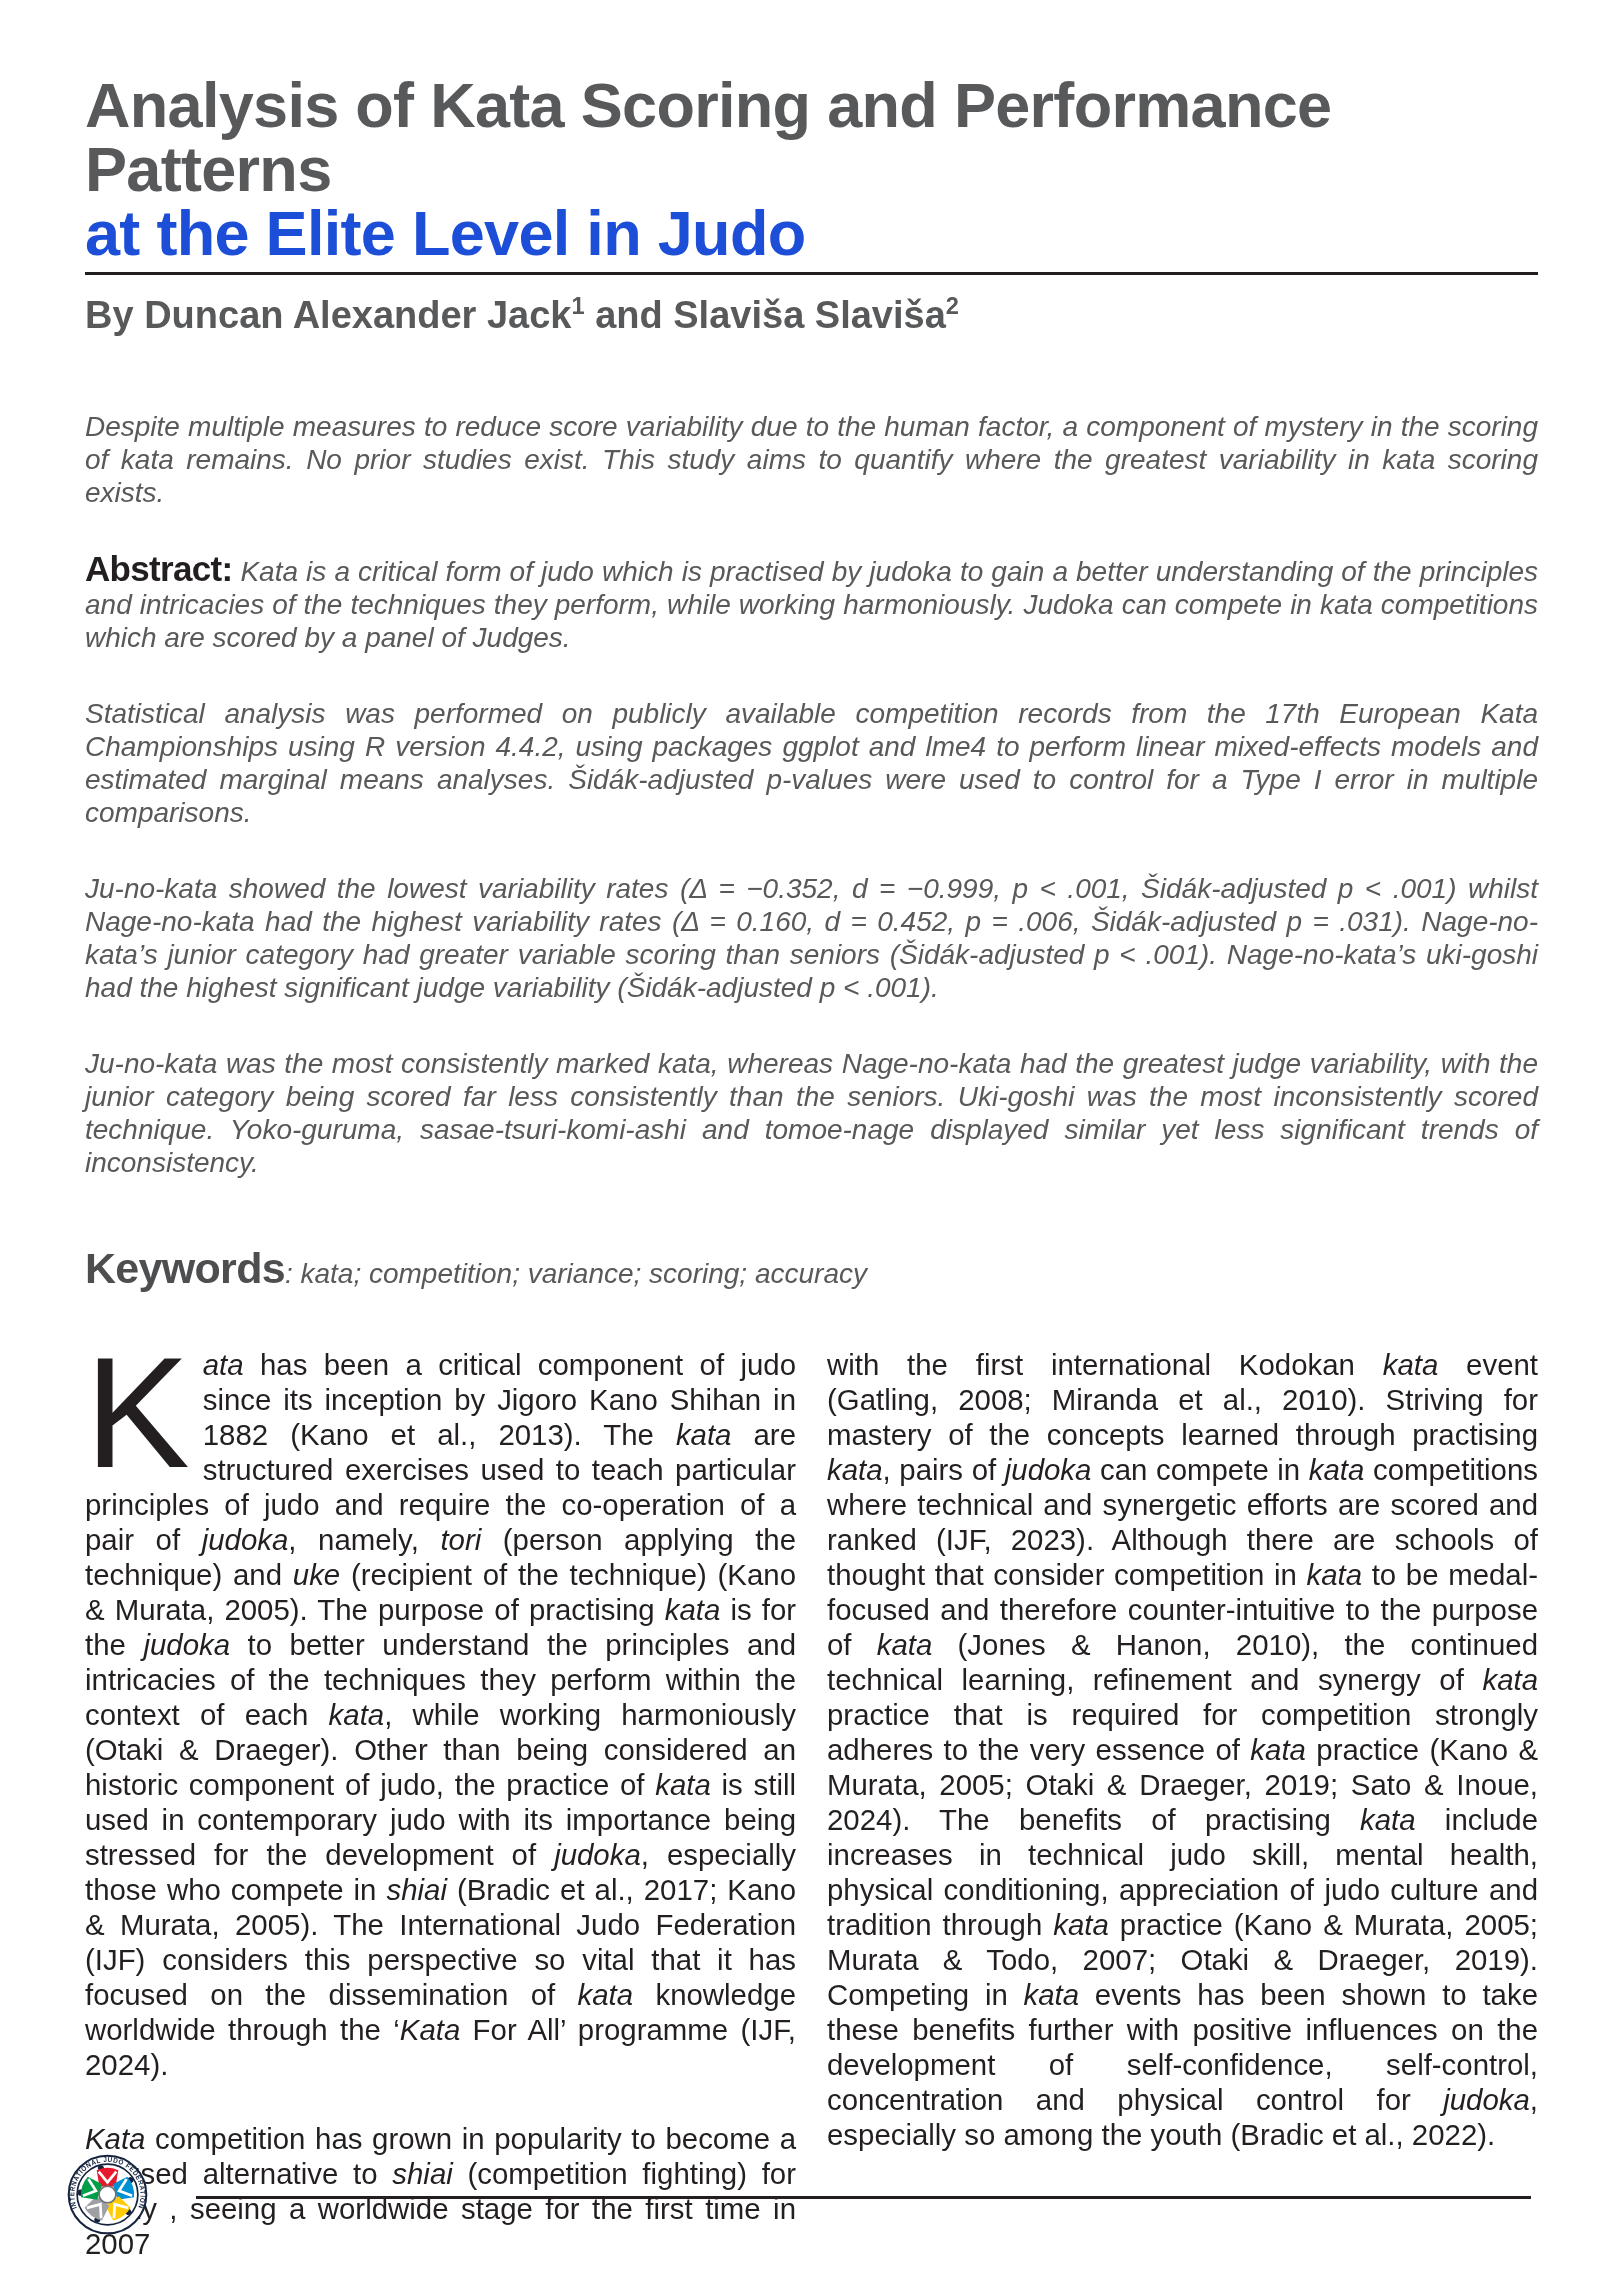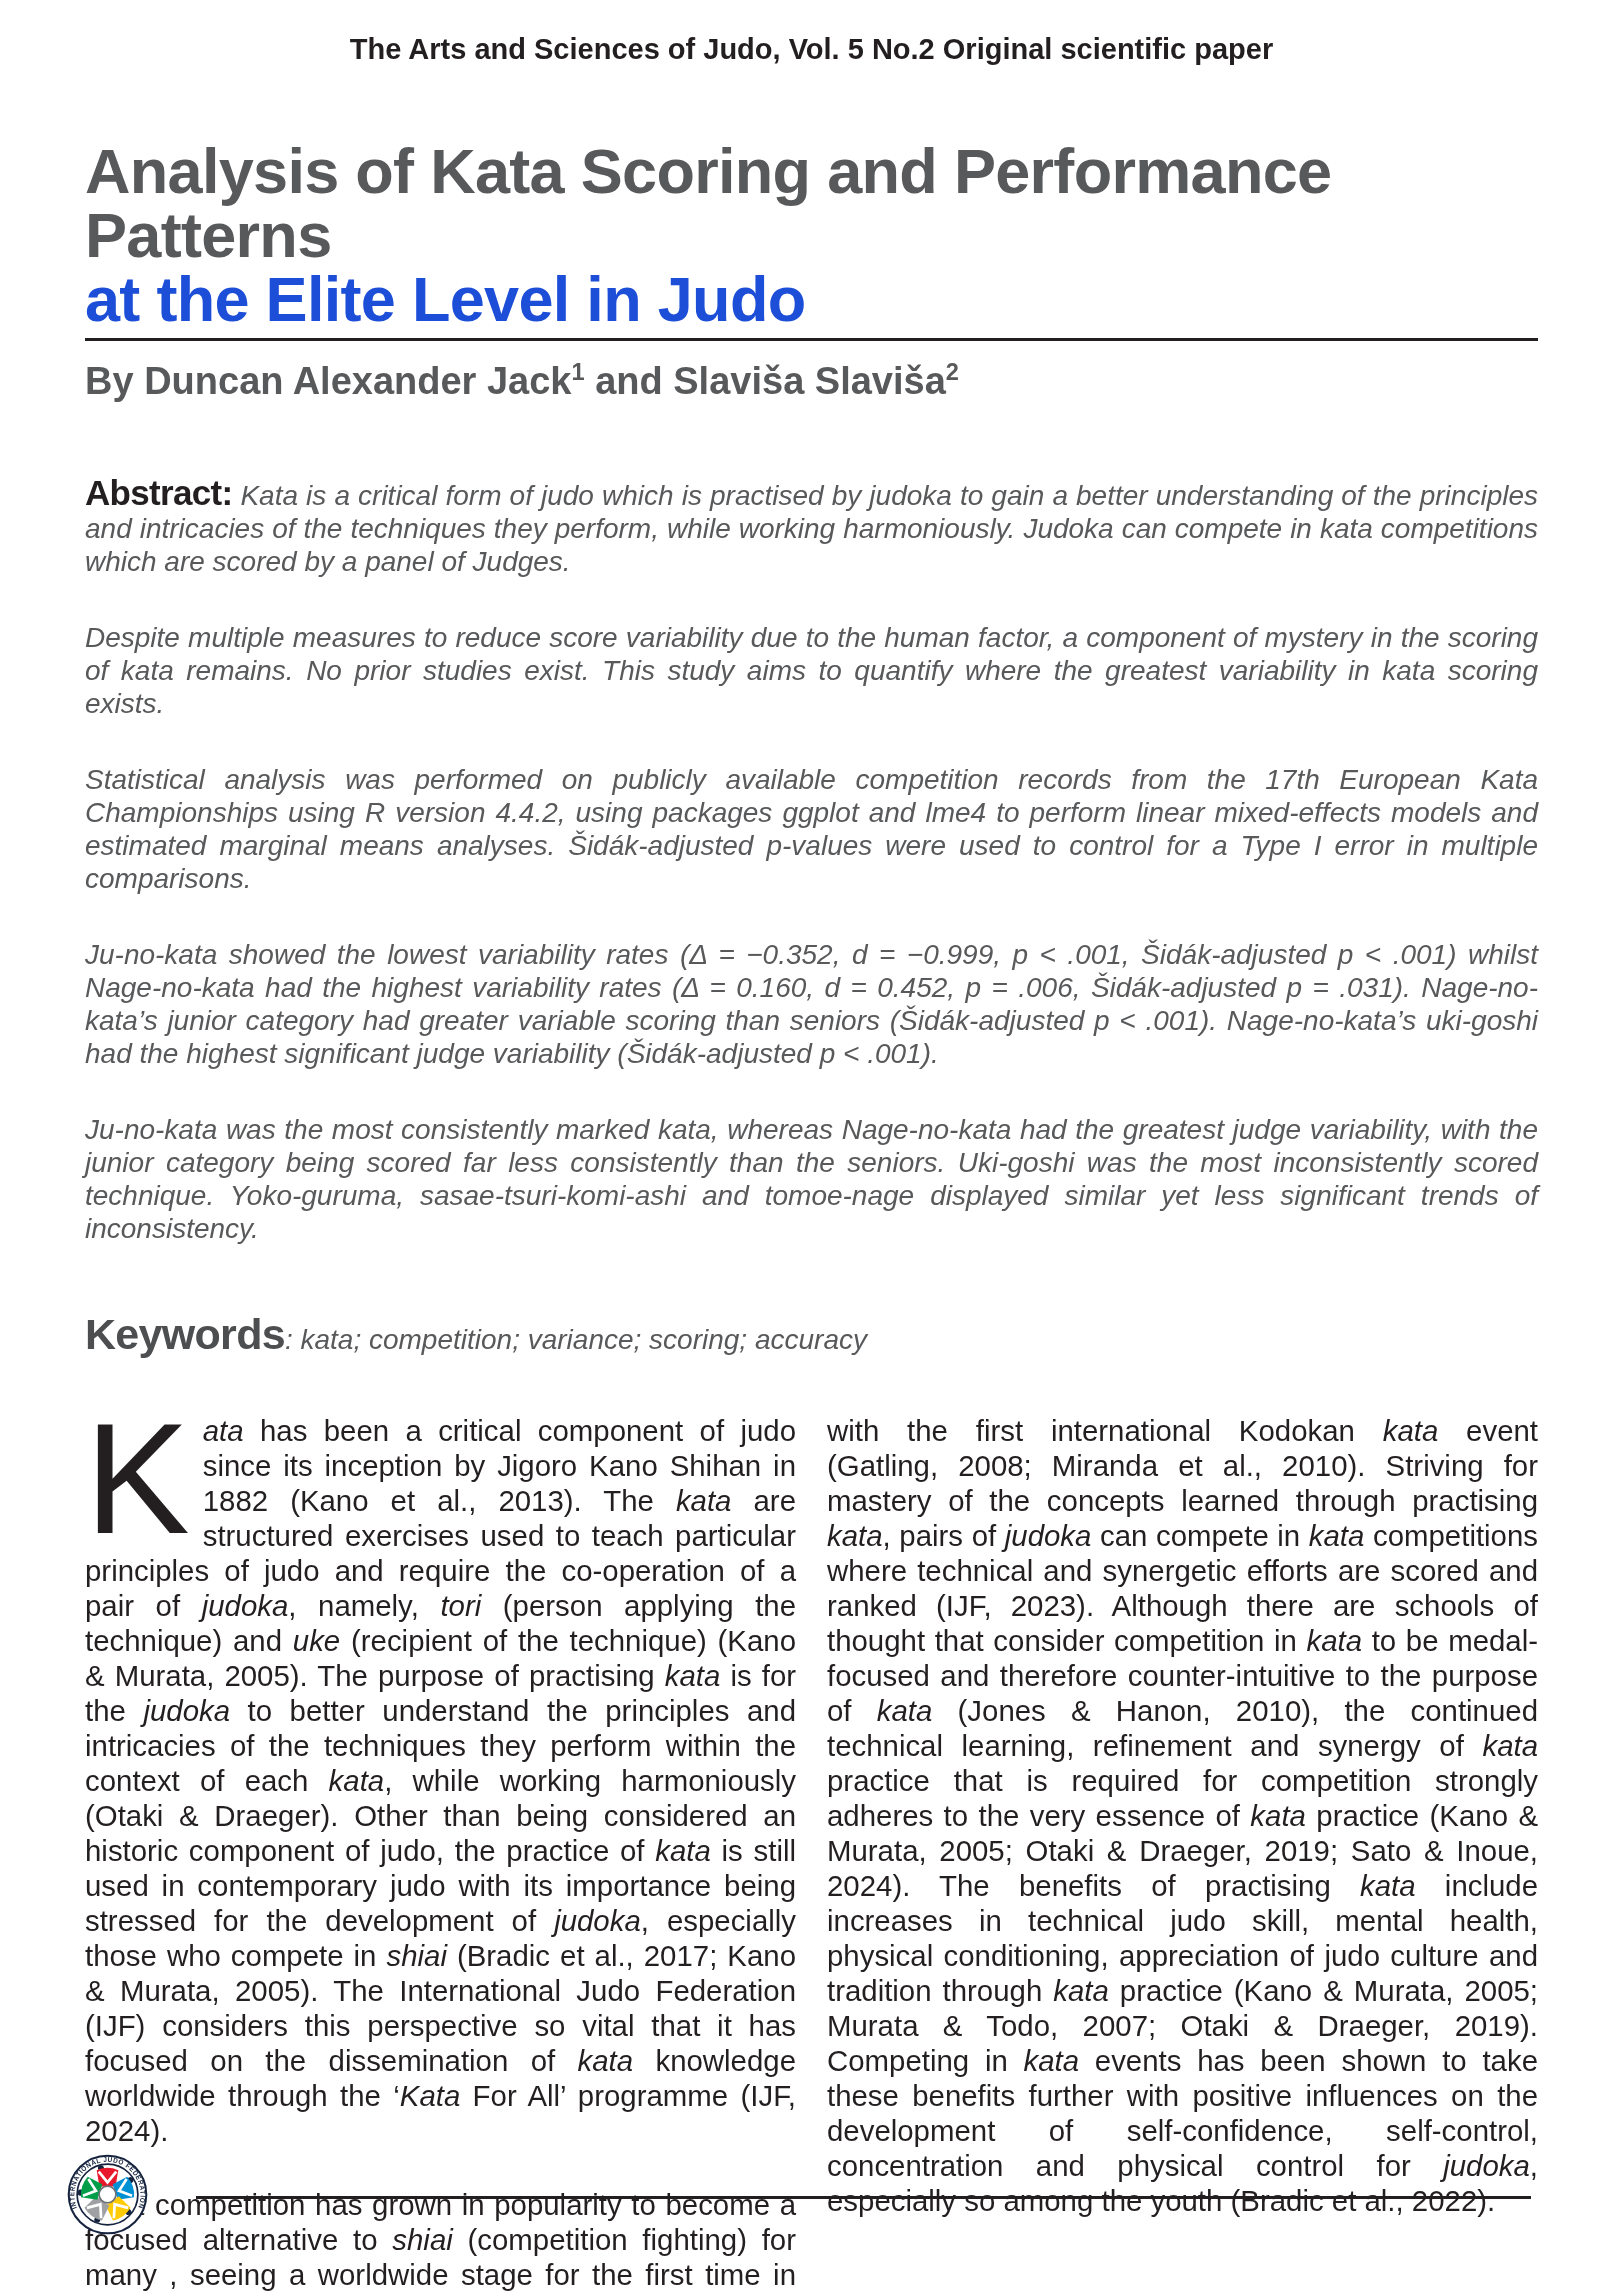--- a/index.html
+++ b/index.html
@@ -115,34 +115,33 @@
     font-size: 27.5px;
     color: #231f20;
   }
   i { font-style: italic; }
 </style>
 </head>
 <body>
 
 <div id="page">
 
-  <div class="journal-header">The Arts and Sciences of Judo, Vol. 5 No.2 Original scientific paper</div>
 
   <h1 class="title-block" style="margin-bottom:0;">
     <span class="title-line1">Analysis of Kata Scoring and Performance Patterns</span><br>
     <span class="title-line2">at the Elite Level in Judo</span>
   </h1>
 
   <hr class="title-rule">
 
   <div class="byline"><span>By Duncan Alexander Jack</span><sup>1</sup><span> and Slaviša Slaviša</span><sup>2</sup></div>
 
   <section class="abstract">
+    <p>Despite multiple measures to reduce score variability due to the human factor, a component of mystery in the scoring of kata remains. No prior studies exist. This study aims to quantify where the greatest variability in kata scoring exists.</p>
     <p><span class="abs-label">Abstract:</span> <span>Kata is a critical form of judo which is practised by judoka to gain a better understanding of the principles and intricacies of the techniques they perform, while working harmoniously. Judoka can compete in kata competitions which are scored by a panel of Judges.</span></p>
-    <p>Despite multiple measures to reduce score variability due to the human factor, a component of mystery in the scoring of kata remains. No prior studies exist. This study aims to quantify where the greatest variability in kata scoring exists.</p>
     <p>Statistical analysis was performed on publicly available competition records from the 17th European Kata Championships using R version 4.4.2, using packages ggplot and lme4 to perform linear mixed-effects models and estimated marginal means analyses. Šidák-adjusted p-values were used to control for a Type I error in multiple comparisons.</p>
     <p>Ju-no-kata showed the lowest variability rates (Δ = −0.352, d = −0.999, p &lt; .001, Šidák-adjusted p &lt; .001) whilst Nage-no-kata had the highest variability rates (Δ = 0.160, d = 0.452, p = .006, Šidák-adjusted p = .031). Nage-no-kata’s junior category had greater variable scoring than seniors (Šidák-adjusted p &lt; .001). Nage-no-kata’s uki-goshi had the highest significant judge variability (Šidák-adjusted p &lt; .001).</p>
     <p>Ju-no-kata was the most consistently marked kata, whereas Nage-no-kata had the greatest judge variability, with the junior category being scored far less consistently than the seniors. Uki-goshi was the most inconsistently scored technique. Yoko-guruma, sasae-tsuri-komi-ashi and tomoe-nage displayed similar yet less significant trends of inconsistency.</p>
   </section>
 
   <div class="keywords"><span class="kw-label">Keywords</span><span class="kw-text">: kata; competition; variance; scoring; accuracy</span></div>
 
   <div class="columns">
     <div class="col">
       <p class="body-para"><span class="dropcap">K</span><span><i>ata</i> has been a critical component of judo since its inception by Jigoro Kano Shihan in 1882 (Kano et al., 2013). The <i>kata</i> are structured exercises used to teach particular principles of judo and require the co-operation of a pair of <i>judoka</i>, namely, <i>tori</i> (person applying the technique) and <i>uke</i> (recipient of the technique) (Kano &amp; Murata, 2005). The purpose of practising <i>kata</i> is for the <i>judoka</i> to better understand the principles and intricacies of the techniques they perform within the context of each <i>kata</i>, while working harmoniously (Otaki &amp; Draeger). Other than being considered an historic component of judo, the practice of <i>kata</i> is still used in contemporary judo with its importance being stressed for the development of <i>judoka</i>, especially those who compete in <i>shiai</i> (Bradic et al., 2017; Kano &amp; Murata, 2005). The International Judo Federation (IJF) considers this perspective so vital that it has focused on the dissemination of <i>kata</i> knowledge worldwide through the ‘<i>Kata</i> For All’ programme (IJF, 2024).</span></p>

